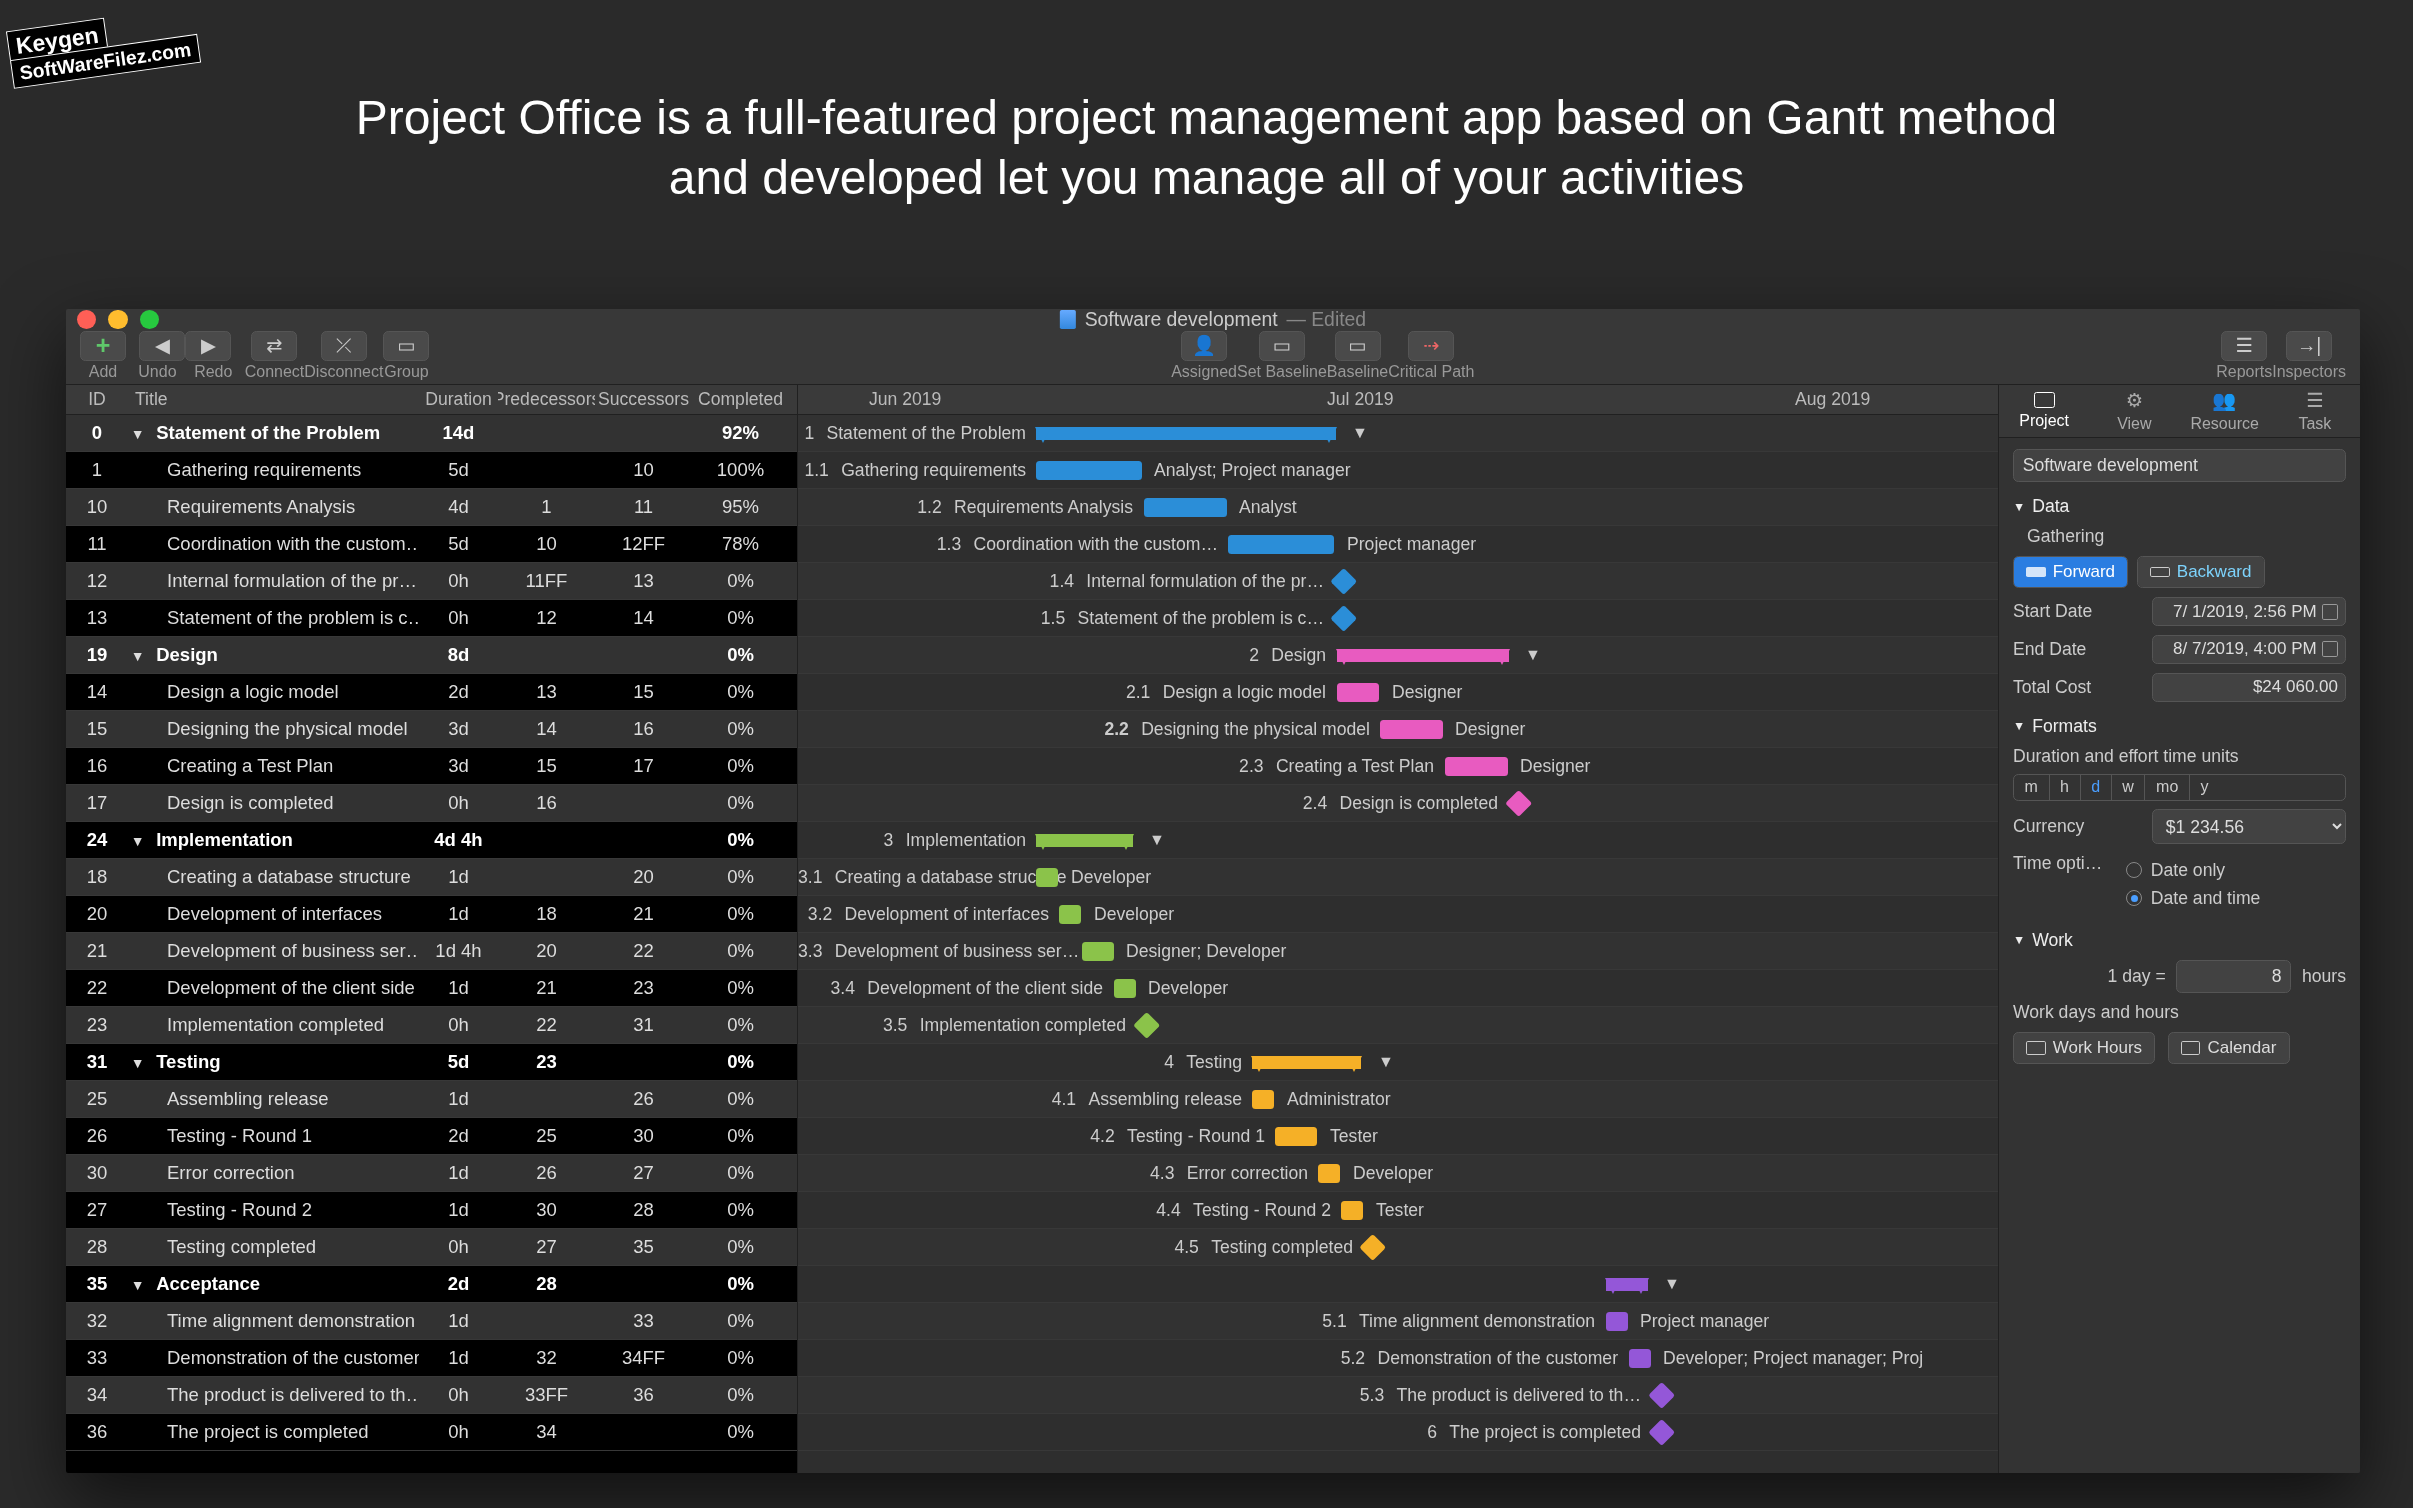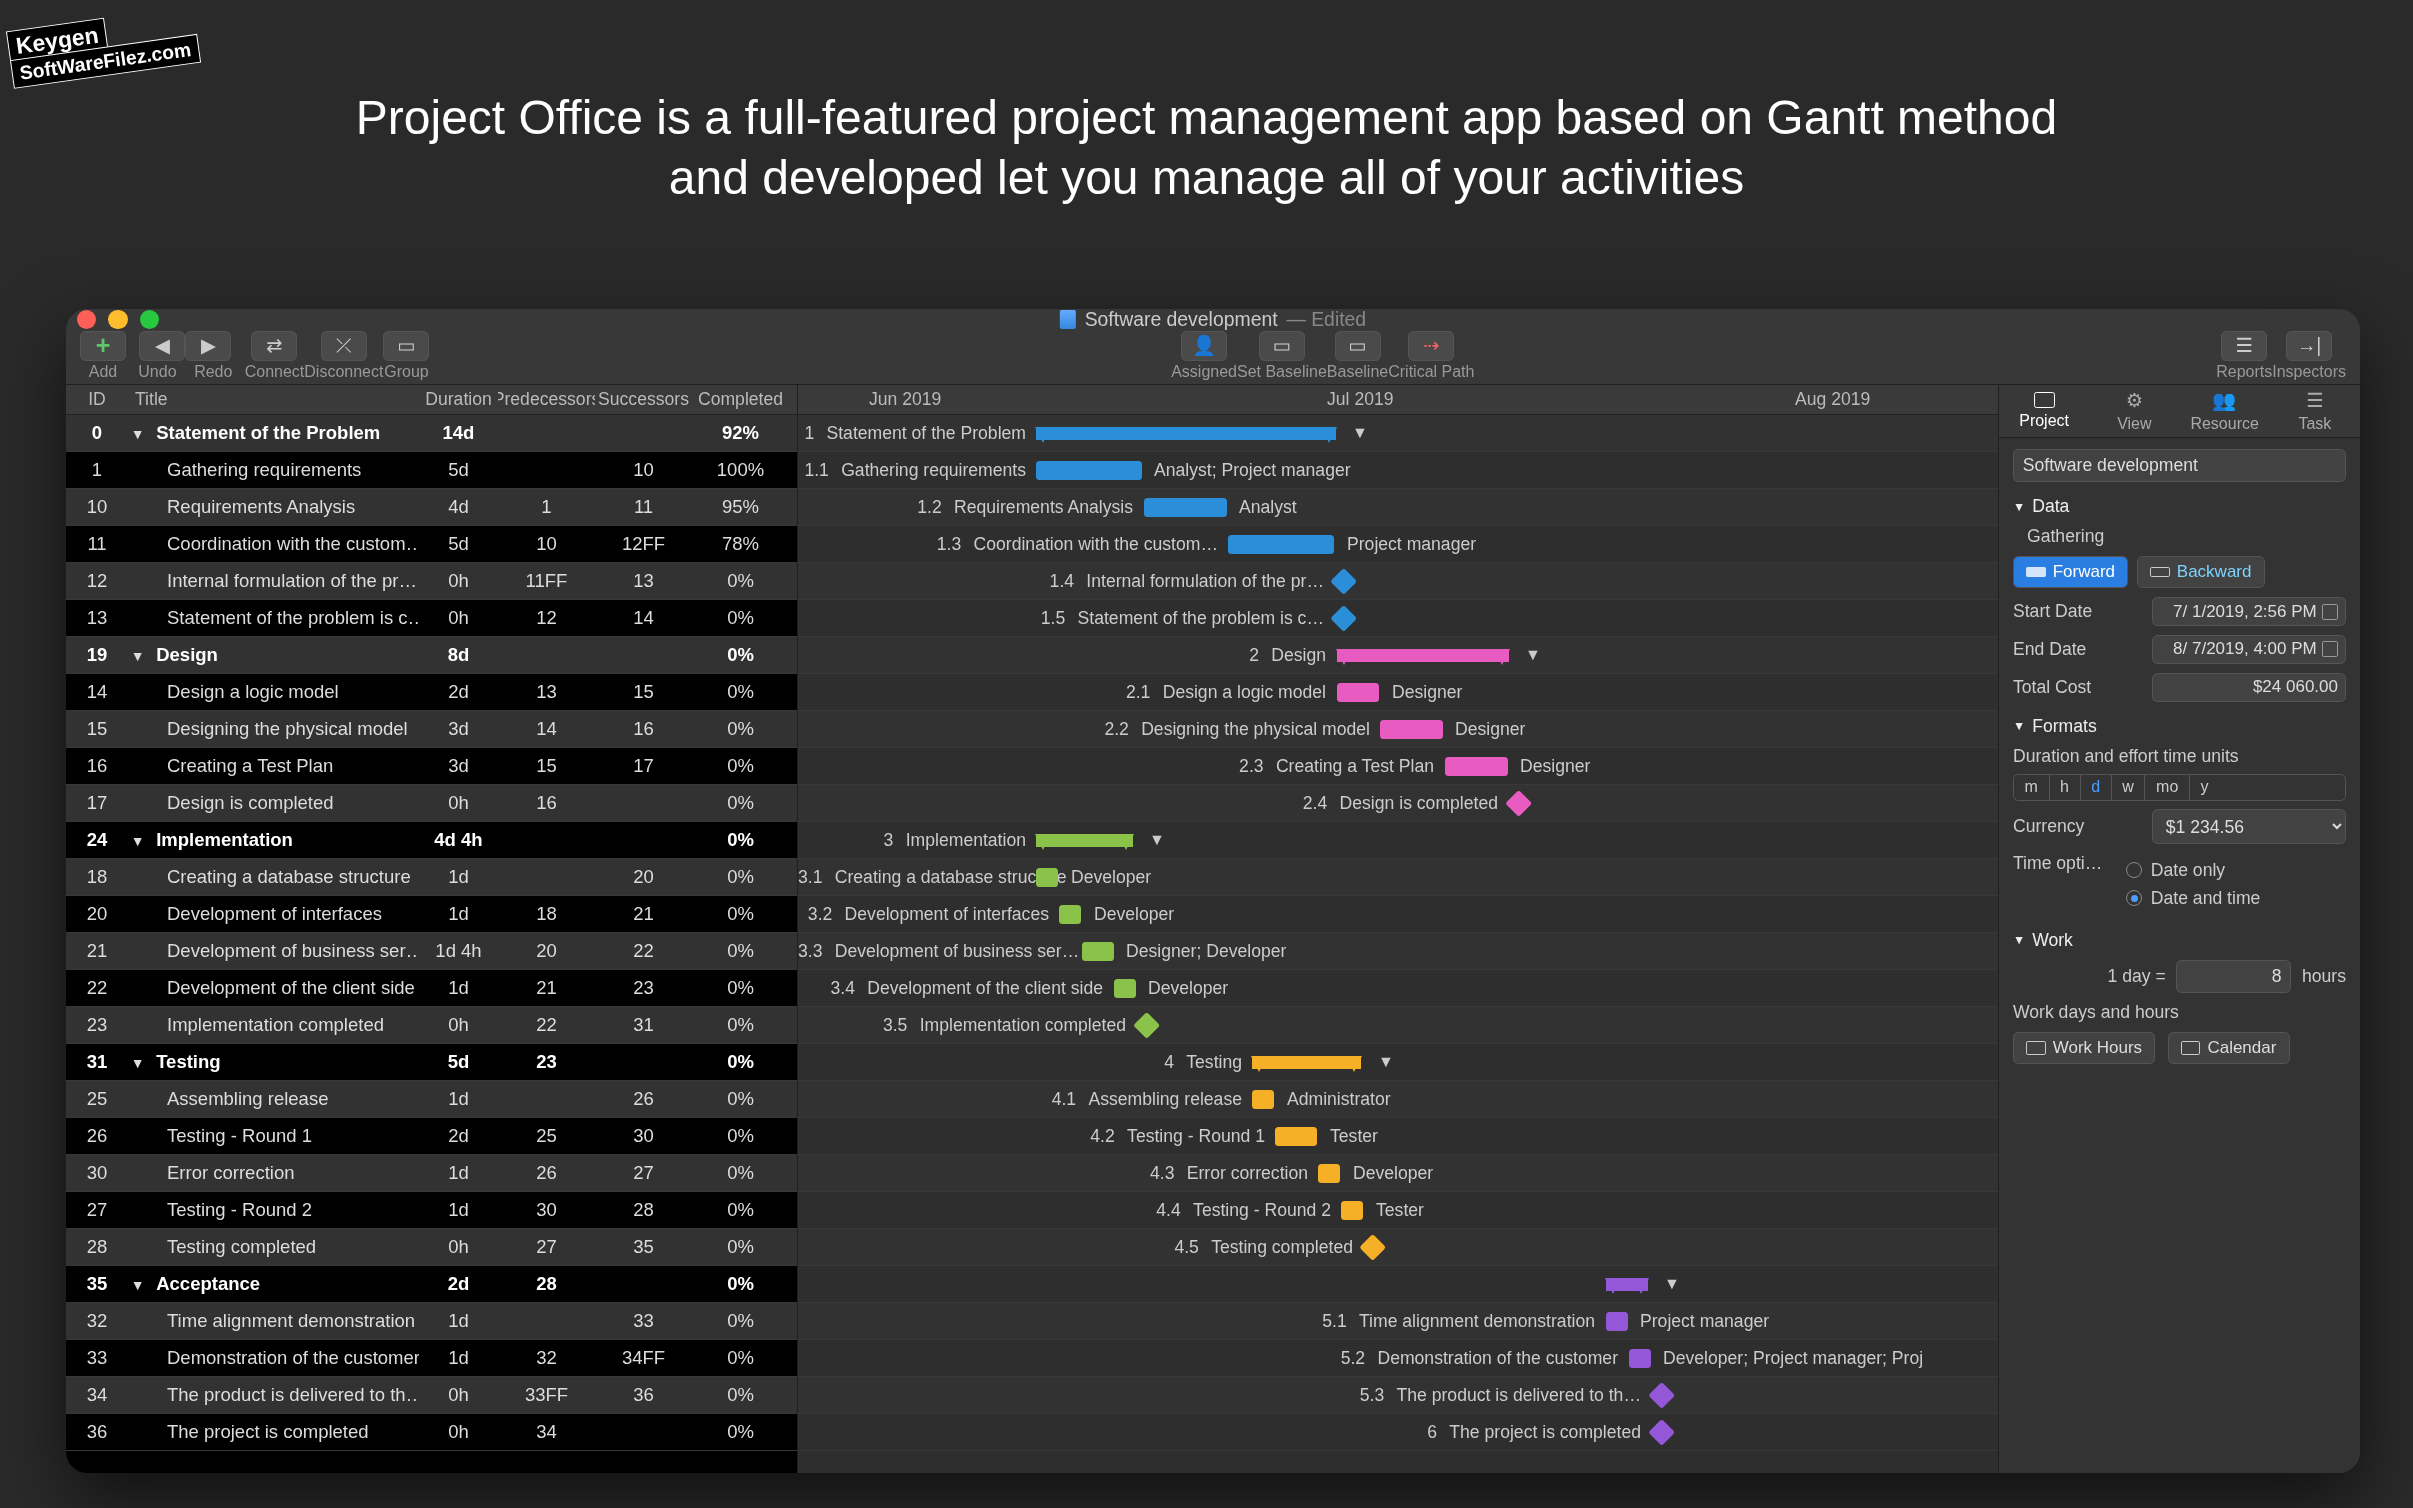--- a/index.html
+++ b/index.html
@@ -1,21 +1,21 @@
 <!DOCTYPE html>
 <html style="font-size:14px"><head>
 <meta charset="utf-8">
 <style>
 * { margin: 0; padding: 0; box-sizing: border-box; font-family: -apple-system, BlinkMacSystemFont, "Segoe UI", Helvetica, Arial, sans-serif; }
 body { background: #2a2a2a; width: 2413px; height: 1508px; overflow: hidden; position: relative; }
 .watermark { position: absolute; top: 17.6px; left: 8.8px; color: #fff; font-family: "Comic Sans MS", cursive; font-weight: bold; transform: rotate(-8deg); z-index: 100; }
 .watermark .line1 { font-size: 23px; border: 1.8px solid #fff; padding: 1.8px 7px; background: #000; color: #fff; display: inline-block; }
 .watermark .line2 { font-size: 19.4px; border: 1.8px solid #fff; padding: 1.8px 7px; background: #000; color: #fff; margin-top: -3.5px; display: inline-block; }
 .headline { position: absolute; top: 88px; left: 0; right: 0; text-align: center; color: #fff; font-weight: 300; font-size: 48px; line-height: 1.25; }
-.window { position: absolute; top: 309px; left: 66px; width: 2294px; height: 1164px; background: #2e2e2e; border-radius: 21px; overflow: hidden; box-shadow: 0 26.5px 71px rgba(0,0,0,0.6); display:flex; flex-direction:column;}
+.window { position: absolute; top: 309px; left: 66px; width: 2294px; height: 1164px; background: #2e2e2e; border-radius: 2px; overflow: hidden; box-shadow: 0 26.5px 71px rgba(0,0,0,0.6); display:flex; flex-direction:column;}
 .titlebar { height: 21px; background: #383838; display: flex; align-items: center; padding: 0 10.6px; position: relative; font-size: 19.4px; color: #ccc; }
 .traffic { display: flex; gap: 12.3px; }
 .traffic span { width: 19.4px; height: 19.4px; border-radius: 50%; display: inline-block; }
 .t-red { background: #ff5f56; } .t-yellow { background: #ffbd2e; } .t-green { background: #27c93f; }
 .title-center { position: absolute; left: 50%; transform: translateX(-50%); display: flex; align-items: center; gap: 8.8px; font-size: 19.4px; }
 .title-center .doc-icon { width: 16px; height: 19.4px; background: linear-gradient(#6af,#38d); border-radius: 1.8px; }
 .title-center .edited { color: #888; }
 .toolbar { height: 55px; background: #383838; display: flex; align-items: flex-end; padding: 0 14px 3.5px; border-bottom: 0.9px solid #202020; font-size: 17.6px;}
 .tool-btn { background: #4a4a4a; border: 0.9px solid #555; border-radius: 5.3px; width: 46px; height: 30px; display: flex; align-items: center; justify-content: center; color: #ccc; font-size: 19.4px;}
 .tool-btn.plus { color: #5fc76a; font-size: 25px; font-weight: bold;}
@@ -448,21 +448,21 @@
             <span style="position:absolute; left:727px; color:#ccc; font-size:16px;">▼</span>
           </div>
           <div class="grow">
             <span class="gwbs" style="left: 0px; width: 528px; text-align: right;"></span>
             <span class="glabel" style="width: 528px; text-align: right; position: absolute; left: 0px;"><span style="margin-right:12.3px;">2.1</span>Design a logic model</span>
             <div class="bar" style="left:539px; width:42px; background:#e85bc0;"></div>
             <span class="gresource" style="left:594px;">Designer</span>
           </div>
           <div class="grow">
             <span class="gwbs" style="left: 0px; width: 572px; text-align: right;"></span>
-            <span class="glabel" style="width: 572px; text-align: right; position: absolute; left: 0px;"><span style="margin-right:12.3px;">2.2</span>Designing the physical model</span>
+            <span class="glabel" style="width: 572px; text-align: right; position: absolute; left: 0px;"><span style="margin-right:12.3px;font-weight:bold;">2.2</span>Designing the physical model</span>
             <div class="bar" style="left:582px; width:63px; background:#e85bc0;"></div>
             <span class="gresource" style="left:657px;">Designer</span>
           </div>
           <div class="grow">
             <span class="gwbs" style="left: 0px; width: 636px; text-align: right;"></span>
             <span class="glabel" style="width: 636px; text-align: right; position: absolute; left: 0px;"><span style="margin-right:12.3px;">2.3</span>Creating a Test Plan</span>
             <div class="bar" style="left:647px; width:63px; background:#e85bc0;"></div>
             <span class="gresource" style="left:722px;">Designer</span>
           </div>
           <div class="grow">

